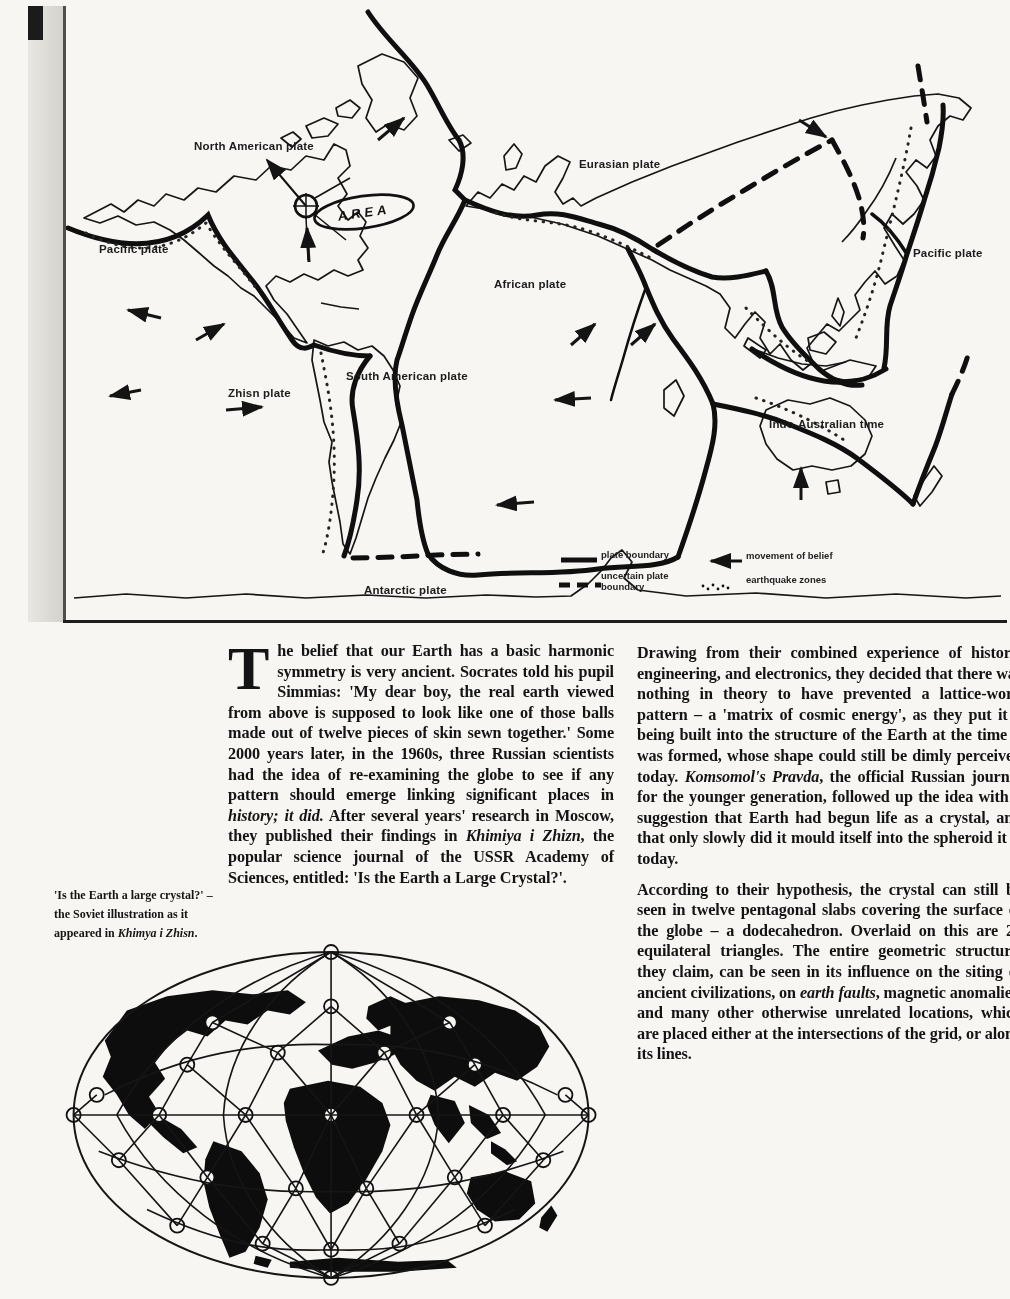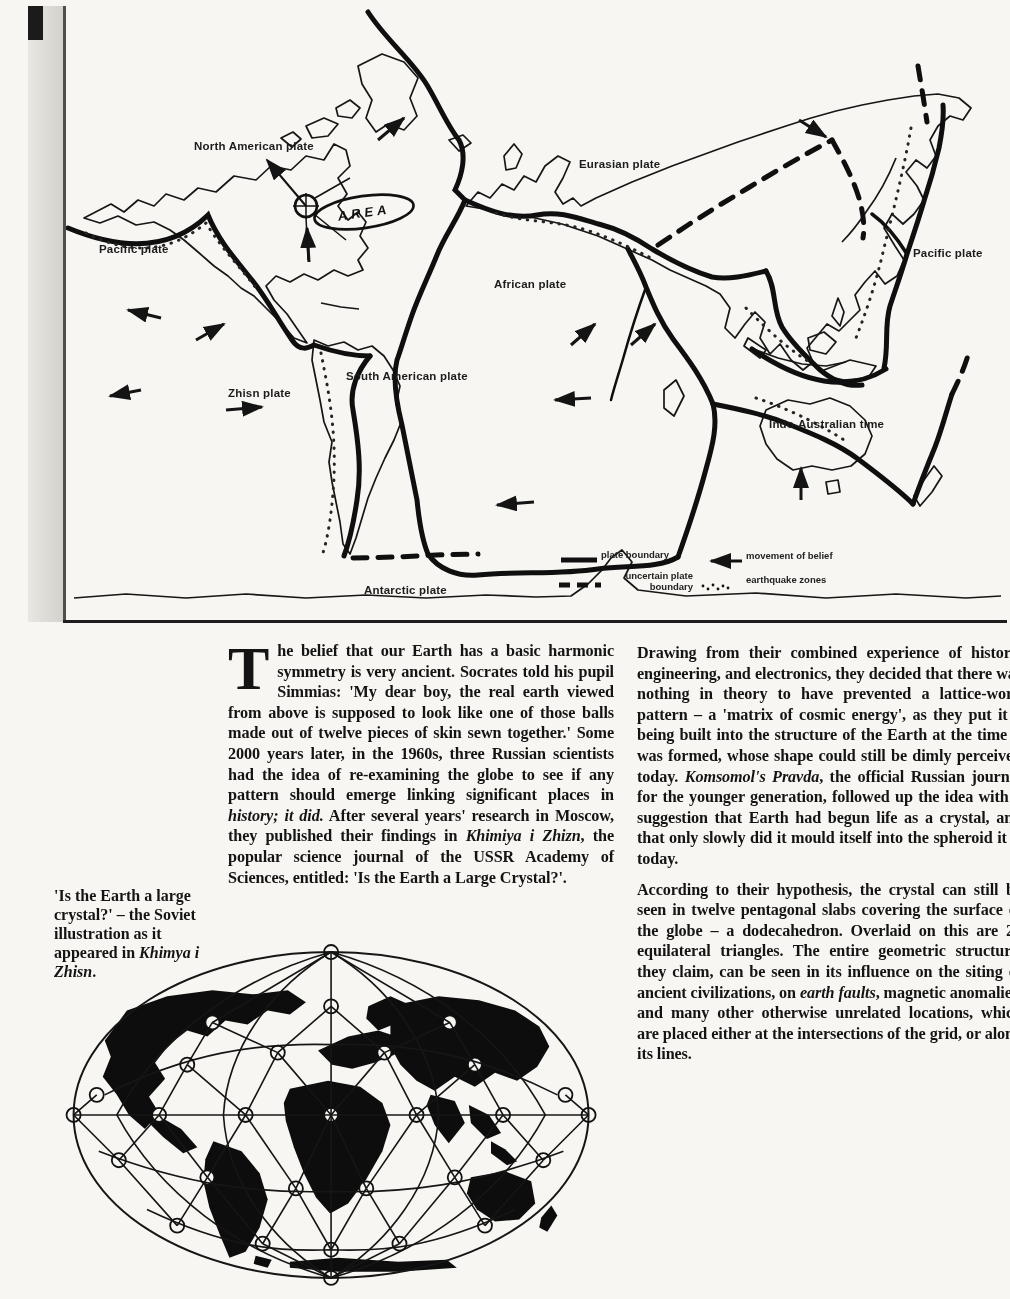--- a/index.html
+++ b/index.html
@@ -12,27 +12,27 @@
   .scan-strip{position:absolute;left:28px;top:6px;width:36px;height:616px;
     background:linear-gradient(to right,#e8e7e2,#d2d1cc);}
   .scan-blob{position:absolute;left:28px;top:6px;width:15px;height:34px;background:#1b1b1b;}
   .frame-left{position:absolute;left:63px;top:6px;width:3px;height:617px;background:#4f4e4a;}
   .frame-bottom{position:absolute;left:63px;top:620px;width:944px;height:3px;background:#1e1e1e;}
   
   .map-svg{position:absolute;left:66px;top:8px;width:939px;height:612px;}
   .map-label{position:absolute;font:bold 11.5px "Liberation Sans",sans-serif;color:#1c1c1c;
     letter-spacing:.2px;white-space:nowrap;padding-left:16px;}
   .legend-label{position:absolute;font:bold 9.5px "Liberation Sans",sans-serif;color:#222;
-    line-height:11px;text-align:right;}
+    line-height:11px;}
   
   .col{position:absolute;font-size:16.2px;line-height:20.6px;font-weight:bold;
     text-align:justify;letter-spacing:-0.1px;}
   .col p{margin:0 0 10px 0;}
   .dropcap{float:left;font-size:62px;line-height:48px;padding:3px 8px 0 0;font-weight:bold;}
-  .caption{position:absolute;left:54px;top:886px;width:174px;font-size:16px;line-height:19px;
+  .caption{position:absolute;left:54px;top:886px;width:174px;font-size:12px;line-height:19px;
     font-weight:bold;}
   .globe-svg{position:absolute;left:36px;top:944px;width:566px;height:350px;}
   i{font-style:italic;}
 </style>
 </head>
 <body>
 
 <div class="scan-strip"></div>
 <div class="scan-blob"></div>
 <div class="frame-left"></div>

